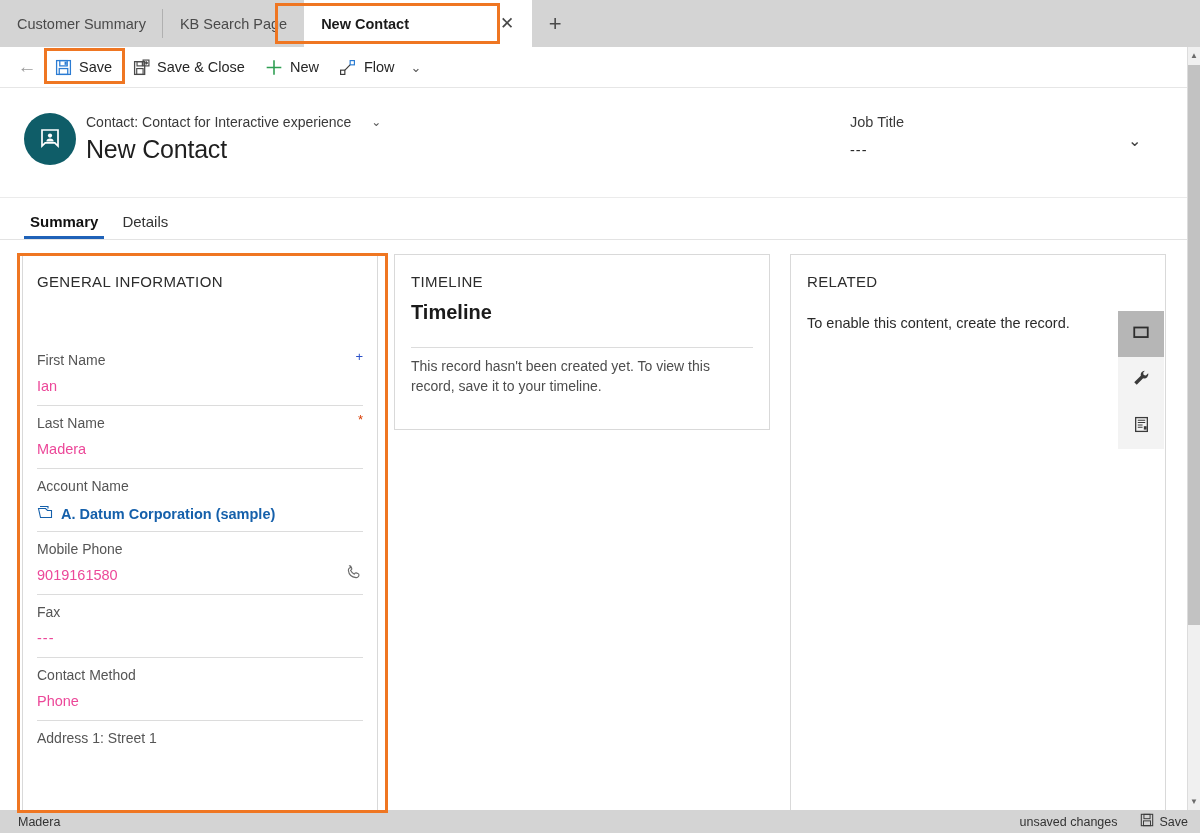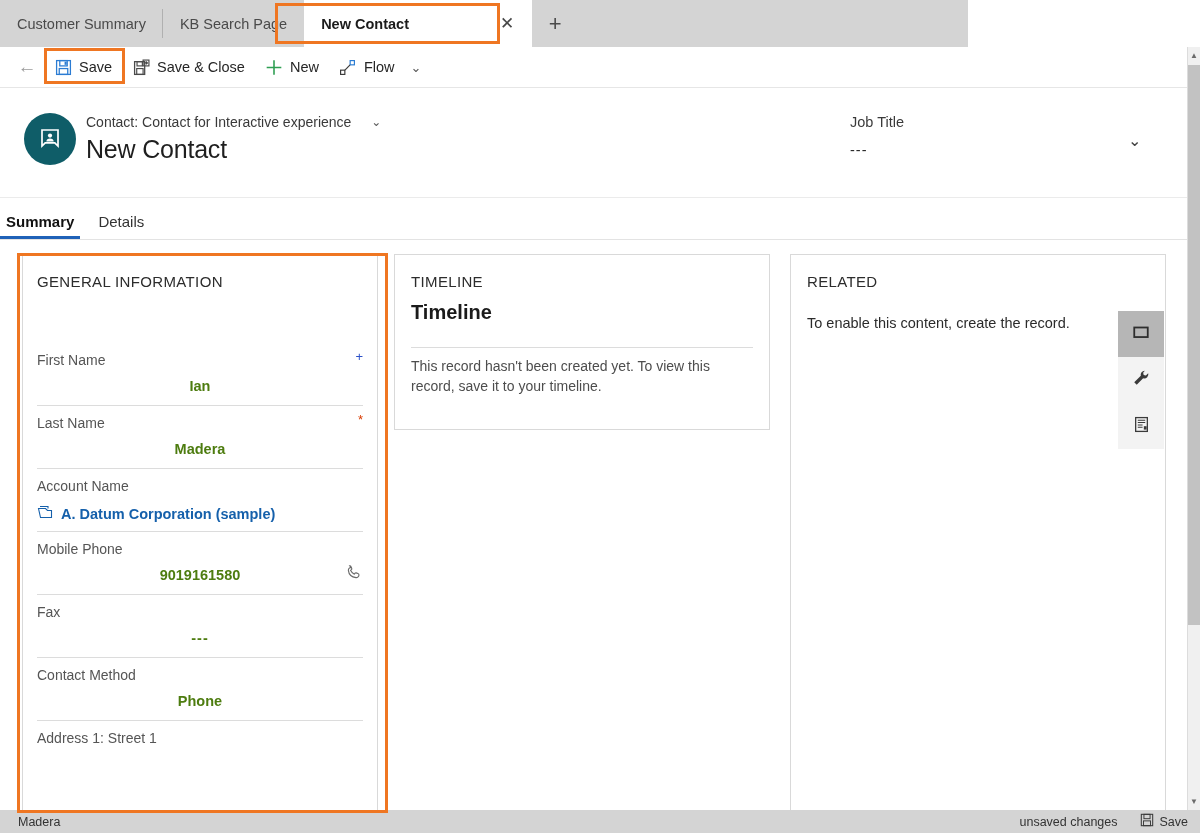--- a/index.html
+++ b/index.html
@@ -6,21 +6,21 @@
   html, body {
     width: 1200px; height: 833px;
     font-family: "Liberation Sans", sans-serif;
     background: #ffffff;
     overflow: hidden;
   }
   .app { position: relative; width: 1200px; height: 833px; background:#fff; }
 
   
   .tabstrip {
-    position:absolute; left:0; top:0; width:968px; height:47px;
+    position:absolute; left:0; top:0; width:1200px; height:47px;
     background:#d4d4d4; display:flex; align-items:stretch;
   }
   .tab {
     display:flex; align-items:center; padding:0 17px;
     font-size:14.5px; color:#4a4a4a; position:relative; cursor:default;
   }
   .tab .tsep {
     position:absolute; right:0; top:9px; bottom:9px; width:1px; background:#b0b0b0;
   }
   .tab.active {
@@ -73,21 +73,21 @@
     position:absolute; left:86px; top:135px;
     font-size:25px; color:#1f1f1f; font-weight:400; letter-spacing:-0.2px;
   }
   .jt-label { position:absolute; left:850px; top:114px; font-size:14.5px; color:#3a3a3a; }
   .jt-value { position:absolute; left:850px; top:142px; font-size:14.5px; color:#2b2b2b; letter-spacing:1px;}
   .head-chev { position:absolute; left:1128px; top:131px; font-size:16px; color:#444; }
 
   
   .formtabs {
     position:absolute; left:0; top:198px; width:1188px; height:42px;
-    display:flex; align-items:flex-end; gap:12px;
+    display:flex; align-items:flex-end; padding-left:24px; gap:12px;
     border-bottom:1px solid #e3e3e3; background:#fff;
   }
   .ftab {
     font-size:15px; color:#333; padding:0 6px 9px; position:relative;
   }
   .ftab.sel { font-weight:bold; color:#111; }
   .ftab.sel::after {
     content:""; position:absolute; left:0; right:0; bottom:0; height:3px; background:#1f62b8;
   }
 
@@ -103,21 +103,21 @@
     font-size:15px; color:#2c2c2c; letter-spacing:0.35px; text-transform:none;
   }
 
   
   #gi-card { left:22px; top:14px; width:356px; height:560px; border-bottom:none; }
   #gi-card .card-title { position:absolute; left:14px; top:18px; }
   .fields { position:absolute; left:14px; top:88px; right:14px; }
   .field { position:relative; padding:6px 0 8px; border-bottom:1px solid #dcdcdc; }
   .field:last-child { border-bottom:none; }
   .f-label { font-size:14px; color:#555; padding:3px 0 10px; }
-  .f-value { font-size:14.5px; color:#4d7c0f; font-weight:bold; min-height:19px;text-align:center; }
+  .f-value { font-size:14.5px; color:#ec4899; font-weight:normal; min-height:19px; }
   .f-value.dim { letter-spacing:1px; }
   .f-link { font-size:14.5px; color:#1560ab; font-weight:bold; display:flex; align-items:center; gap:8px; }
   .req { position:absolute; right:0; top:6px; font-size:13px; color:#d83b01; }
   .rec { position:absolute; right:0; top:6px; font-size:13px; color:#2b50c8; }
   .f-icon { position:absolute; right:0; bottom:9px; color:#555; }
 
   
   #tl-card { left:394px; top:14px; width:376px; height:176px; }
   #tl-card .card-title { position:absolute; left:16px; top:18px; }
   .tl-h { position:absolute; left:16px; top:46px; font-size:20px; color:#1b1b1b; font-weight:bold; }

